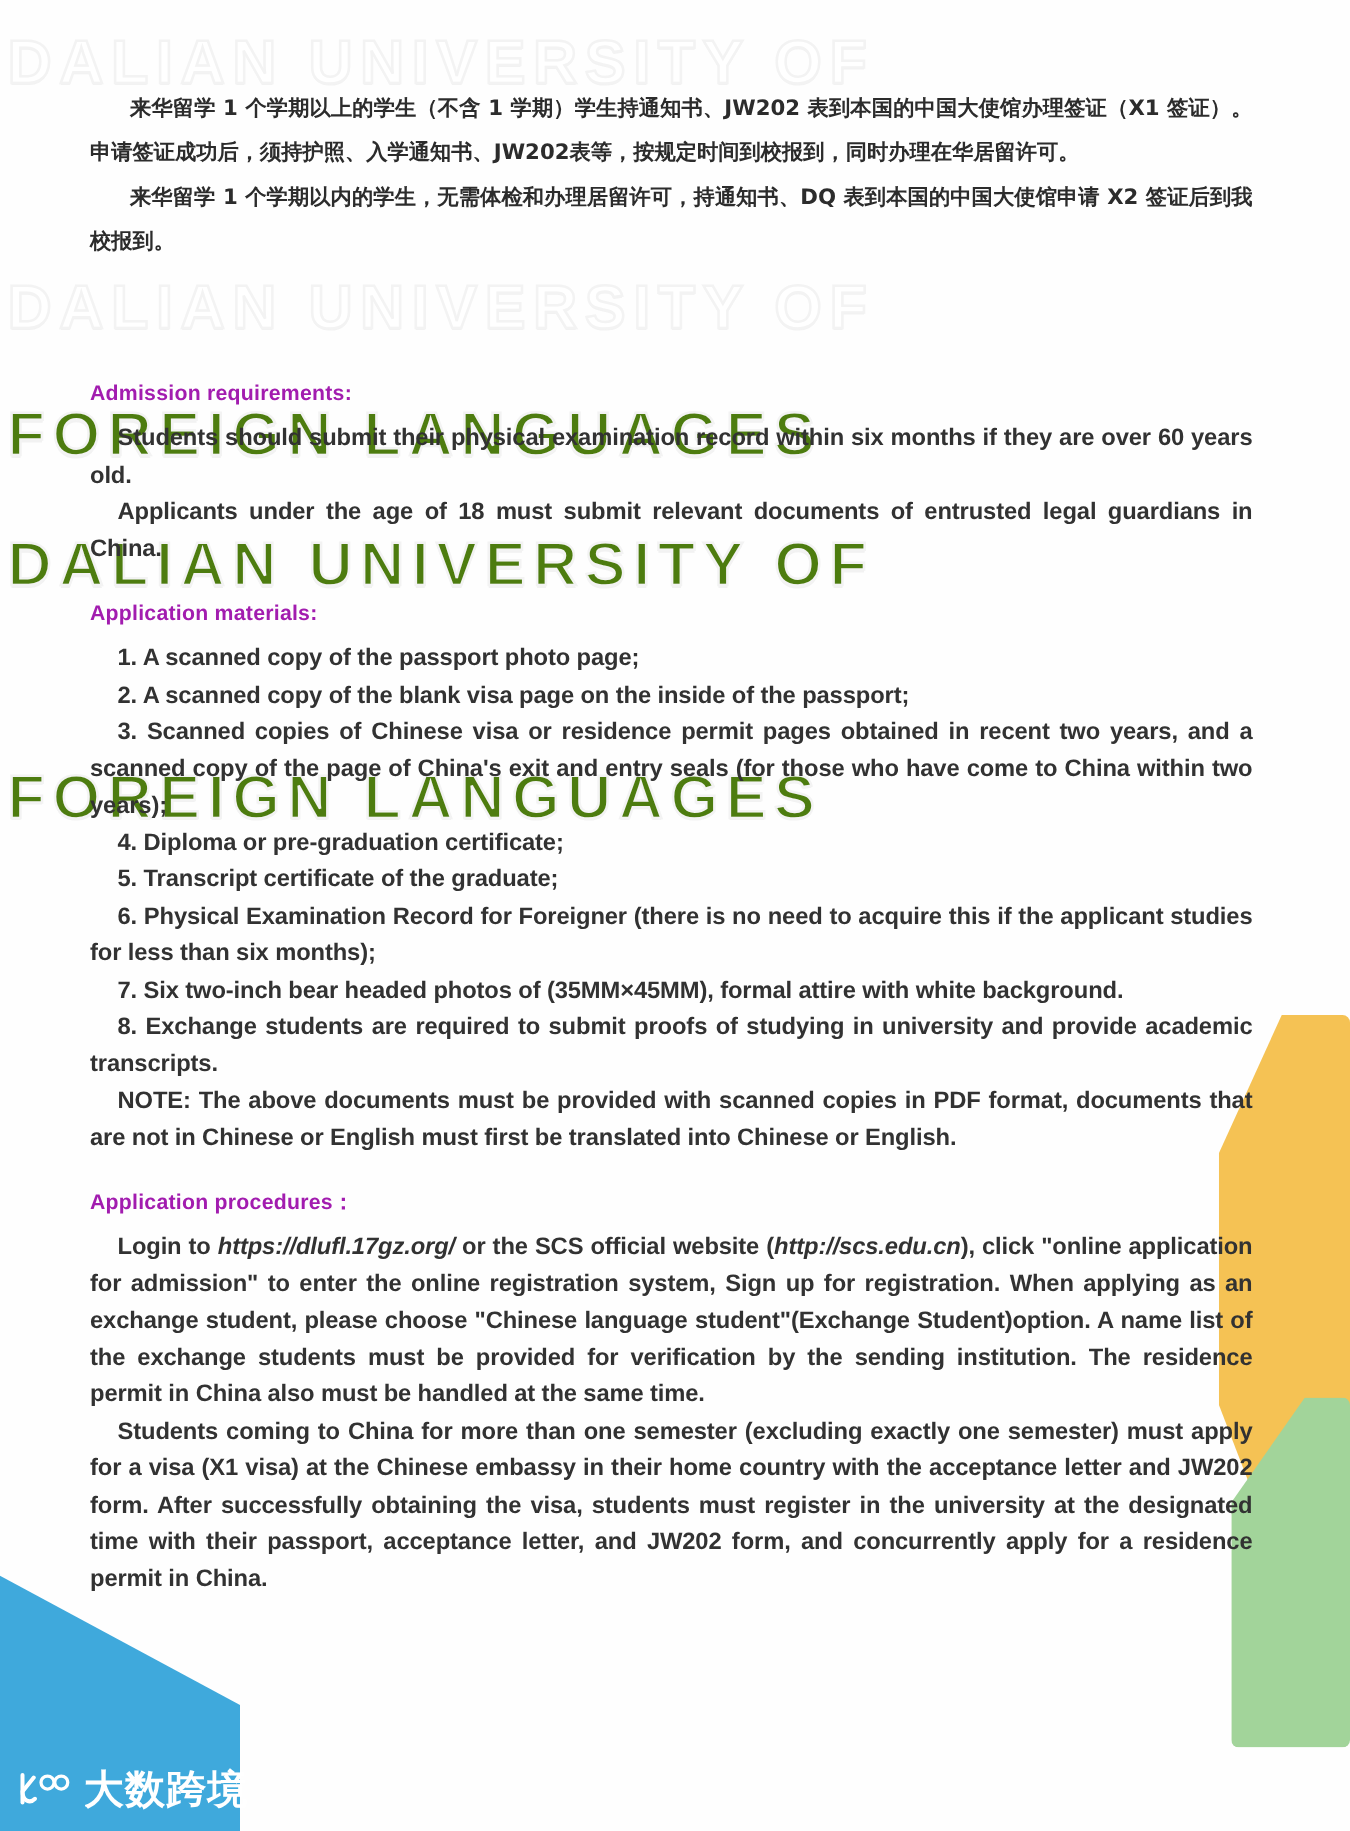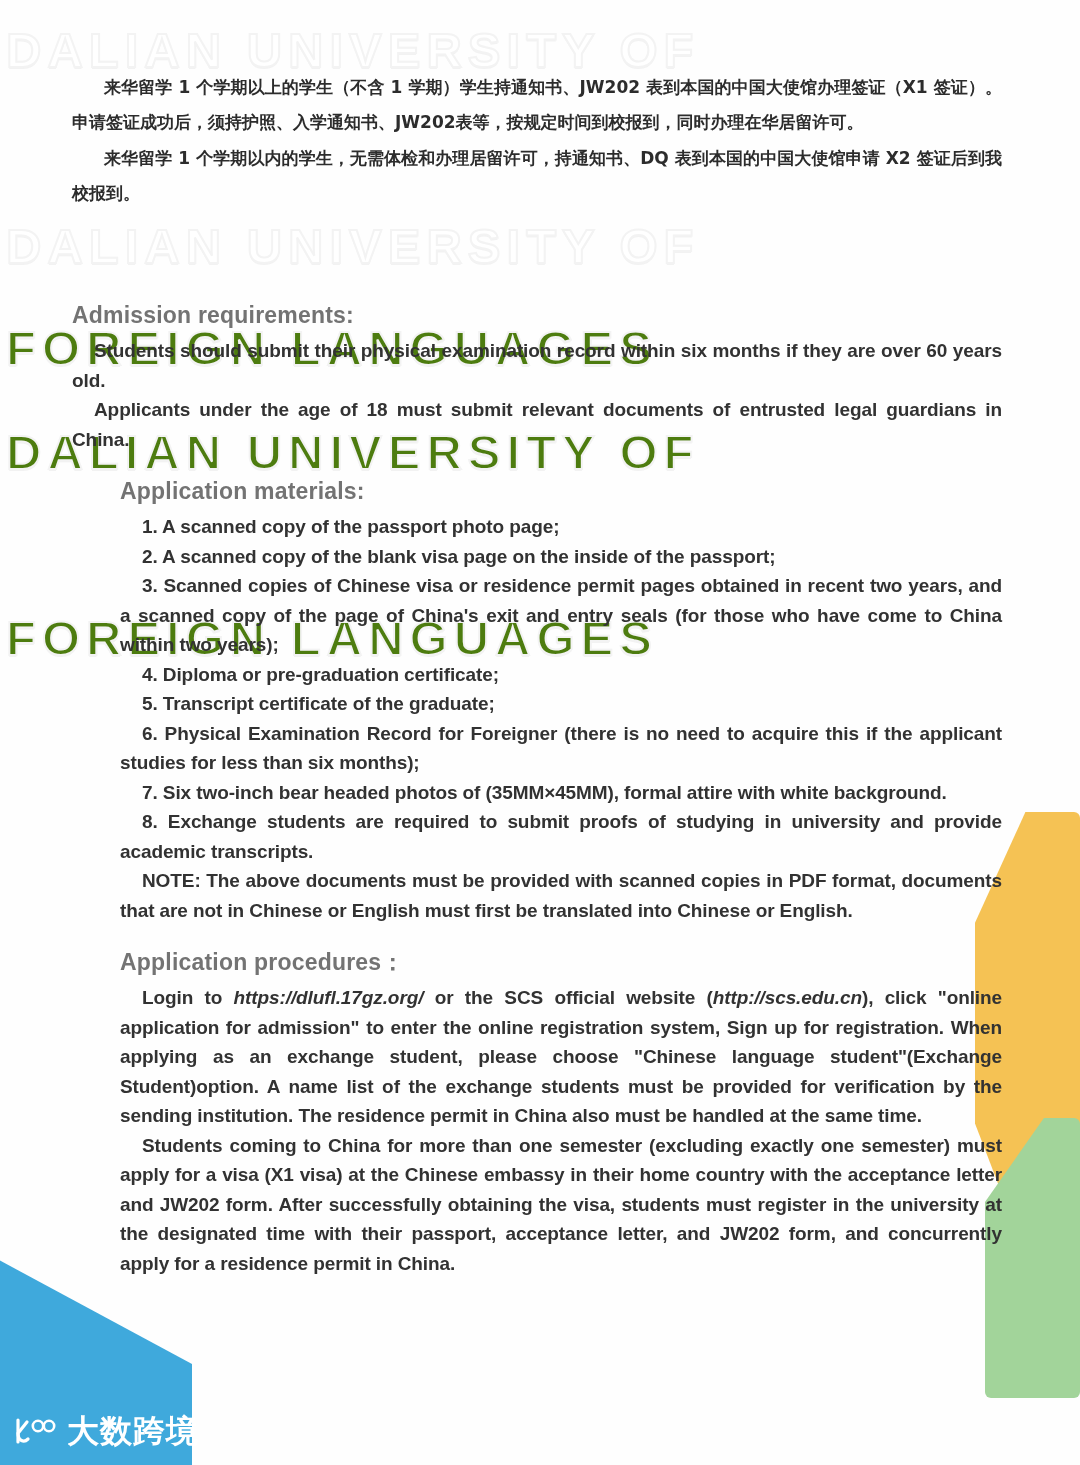--- a/index.html
+++ b/index.html
@@ -123,29 +123,28 @@
     text-indent: 32px;
     letter-spacing: 0px;
   }
 
   .en-block {
     padding-top: 90px;
   }
 
   h2.section-head {
     margin: 0 0 8px 0;
-    font-size: 23px;
-    font-weight: 700;
-    color: #737373;
+    font-size: 17px;
+    font-weight: 700;
+    color: #a21caf;
     line-height: 26px;
     letter-spacing: 0.2px;
   }
   .section + .section {
     margin-top: 24px;
-    margin-left: 48px;
   }
   .section-proc {
     margin-top: 55px;
   }
 
   p.en {
     margin: 0;
     font-size: 19px;
     font-weight: 600;
     color: #323232;

